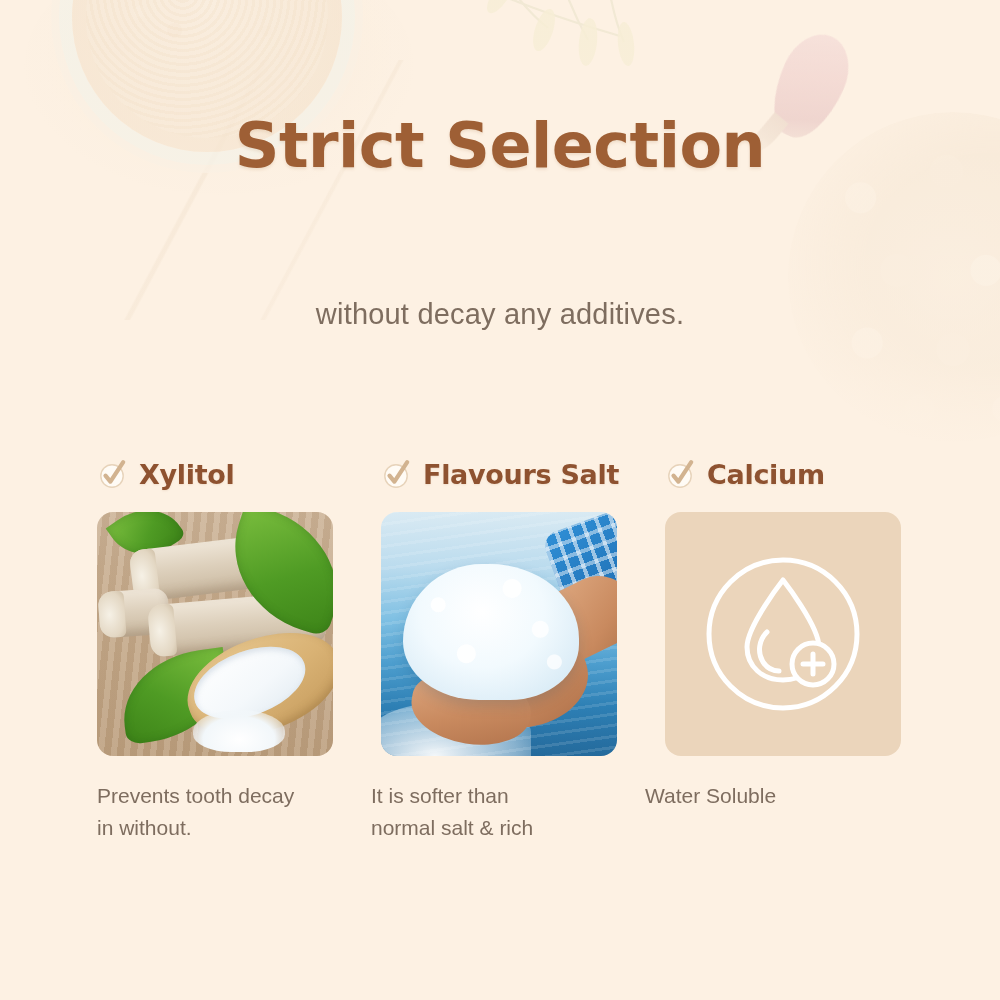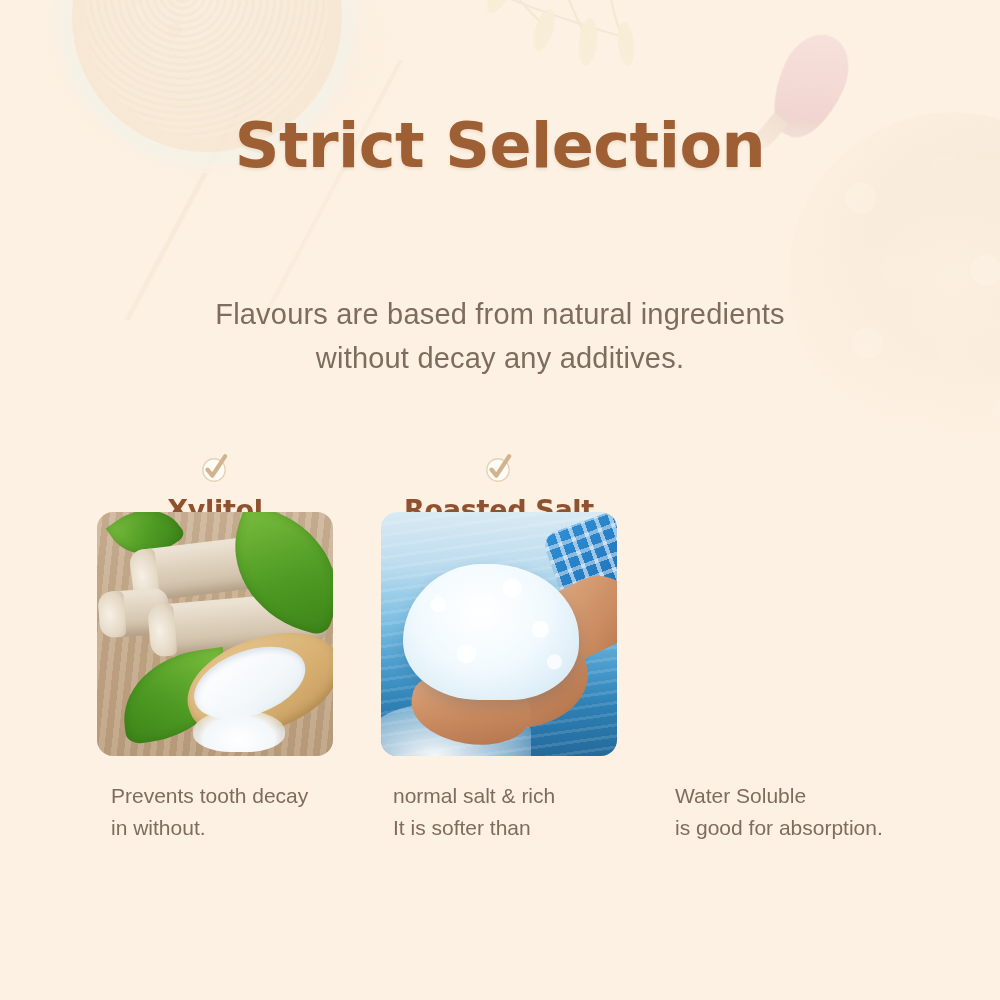--- a/index.html
+++ b/index.html
@@ -205,21 +205,20 @@
     gap: 48px;
   }
   .card { width: 236px; }
 
   .card-head {
     display: flex;
     align-items: center;
     gap: 10px;
     height: 44px;
     margin-bottom: 16px;
-    flex-direction: column;
   }
 
   .check-icon {
     position: relative;
     width: 32px;
     height: 32px;
     flex: none;
     display: block;
   }
 
@@ -384,24 +383,24 @@
   }
 
   
   .t-calcium { background: #EBD5BB; }
   .calcium-svg { position: absolute; left: 50%; top: 50%; transform: translate(-50%, -50%); }
 
   
   .captions {
     position: absolute;
     top: 780px;
-    left: 111px;
+    left: 97px;
     width: 860px;
     display: flex;
-    gap: 32px;
+    gap: 24px;
   }
   .caption {
     width: 250px;
     color: #7E6D5F;
     font-size: 21px;
     line-height: 1.52;
   }
   .caption.c3 { width: 268px; }
   .caption span { display: block; }
 </style>
@@ -433,21 +432,20 @@
     <div class="bg-wash"></div>
   </div>
 
   <div class="content">
 
     <h1 class="headline">
       <span class="l1">Strict Selection</span>
     </h1>
 
     <p class="subhead">
-      <span class="l1">Flavours are based from natural ingredients</span>
       <span class="l2">without decay any additives.</span>
     </p>
 
     <div class="cards">
 
       <div class="card">
         <div class="card-head">
           <svg class="check-icon" viewBox="0 0 32 32">
             <circle cx="15" cy="18" r="11.2" fill="#FFFBF5" stroke="#E7D3BA" stroke-width="1.4"></circle>
             <path d="M8.5 17.6 L13.4 23.6 L26.2 4.2" fill="none" stroke="#D2B390" stroke-width="4.2" stroke-linecap="round" stroke-linejoin="round"></path>
@@ -466,45 +464,62 @@
           <div class="salt-pile"></div>
         </div>
       </div>
 
       <div class="card">
         <div class="card-head">
           <svg class="check-icon" viewBox="0 0 32 32">
             <circle cx="15" cy="18" r="11.2" fill="#FFFBF5" stroke="#E7D3BA" stroke-width="1.4"></circle>
             <path d="M8.5 17.6 L13.4 23.6 L26.2 4.2" fill="none" stroke="#D2B390" stroke-width="4.2" stroke-linecap="round" stroke-linejoin="round"></path>
           </svg>
-          <div class="card-title">Roasted Salt</div>
+          <div class="card-title">Flavours Salt</div>
         </div>
         <div class="thumb t-salt">
           <div class="sea-shimmer"></div>
           <div class="salt-field"></div>
           <div class="sleeve"></div>
           <div class="forearm"></div>
           <div class="hand h-right"></div>
           <div class="hand h-left"></div>
           <div class="salt-heap"></div>
         </div>
       </div>
 
+      <div class="card">
+        <div class="card-head">
+          <svg class="check-icon" viewBox="0 0 32 32">
+            <circle cx="15" cy="18" r="11.2" fill="#FFFBF5" stroke="#E7D3BA" stroke-width="1.4"></circle>
+            <path d="M8.5 17.6 L13.4 23.6 L26.2 4.2" fill="none" stroke="#D2B390" stroke-width="4.2" stroke-linecap="round" stroke-linejoin="round"></path>
+          </svg>
+          <div class="card-title">Calcium</div>
+        </div>
+        <div class="thumb t-calcium">
+          <svg class="calcium-svg" width="168" height="168" viewBox="0 0 168 168">
+            <circle cx="84" cy="84" r="74" fill="none" stroke="#FFFFFF" stroke-width="5"></circle>
+            <path d="M84 30 C84 30 120 76 120 97 C120 117 104 130 84 130 C64 130 48 117 48 97 C48 76 84 30 84 30 Z" fill="none" stroke="#FFFFFF" stroke-width="5" stroke-linejoin="round"></path>
+            <path d="M68 82 C60 90 58 102 64 112 C68 118 74 121 80 121" fill="none" stroke="#FFFFFF" stroke-width="5" stroke-linecap="round"></path>
+            <circle cx="114" cy="114" r="21" fill="#EBD5BB" stroke="#FFFFFF" stroke-width="5"></circle>
+            <path d="M114 104 V124 M104 114 H124" stroke="#FFFFFF" stroke-width="5" stroke-linecap="round"></path>
+          </svg>
+        </div>
+      </div>
 
     </div>
 
     <div class="captions">
       <div class="caption c1">
         <span>Prevents tooth decay</span>
         <span>in without.</span>
       </div>
       <div class="caption c2">
+        <span>It is softer than</span>
         <span>normal salt &amp; rich</span>
-        <span>It is softer than</span>
       </div>
       <div class="caption c3">
         <span>Water Soluble</span>
-        <span>is good for absorption.</span>
       </div>
     </div>
 
   </div>
 </div>
 
 </body></html>

